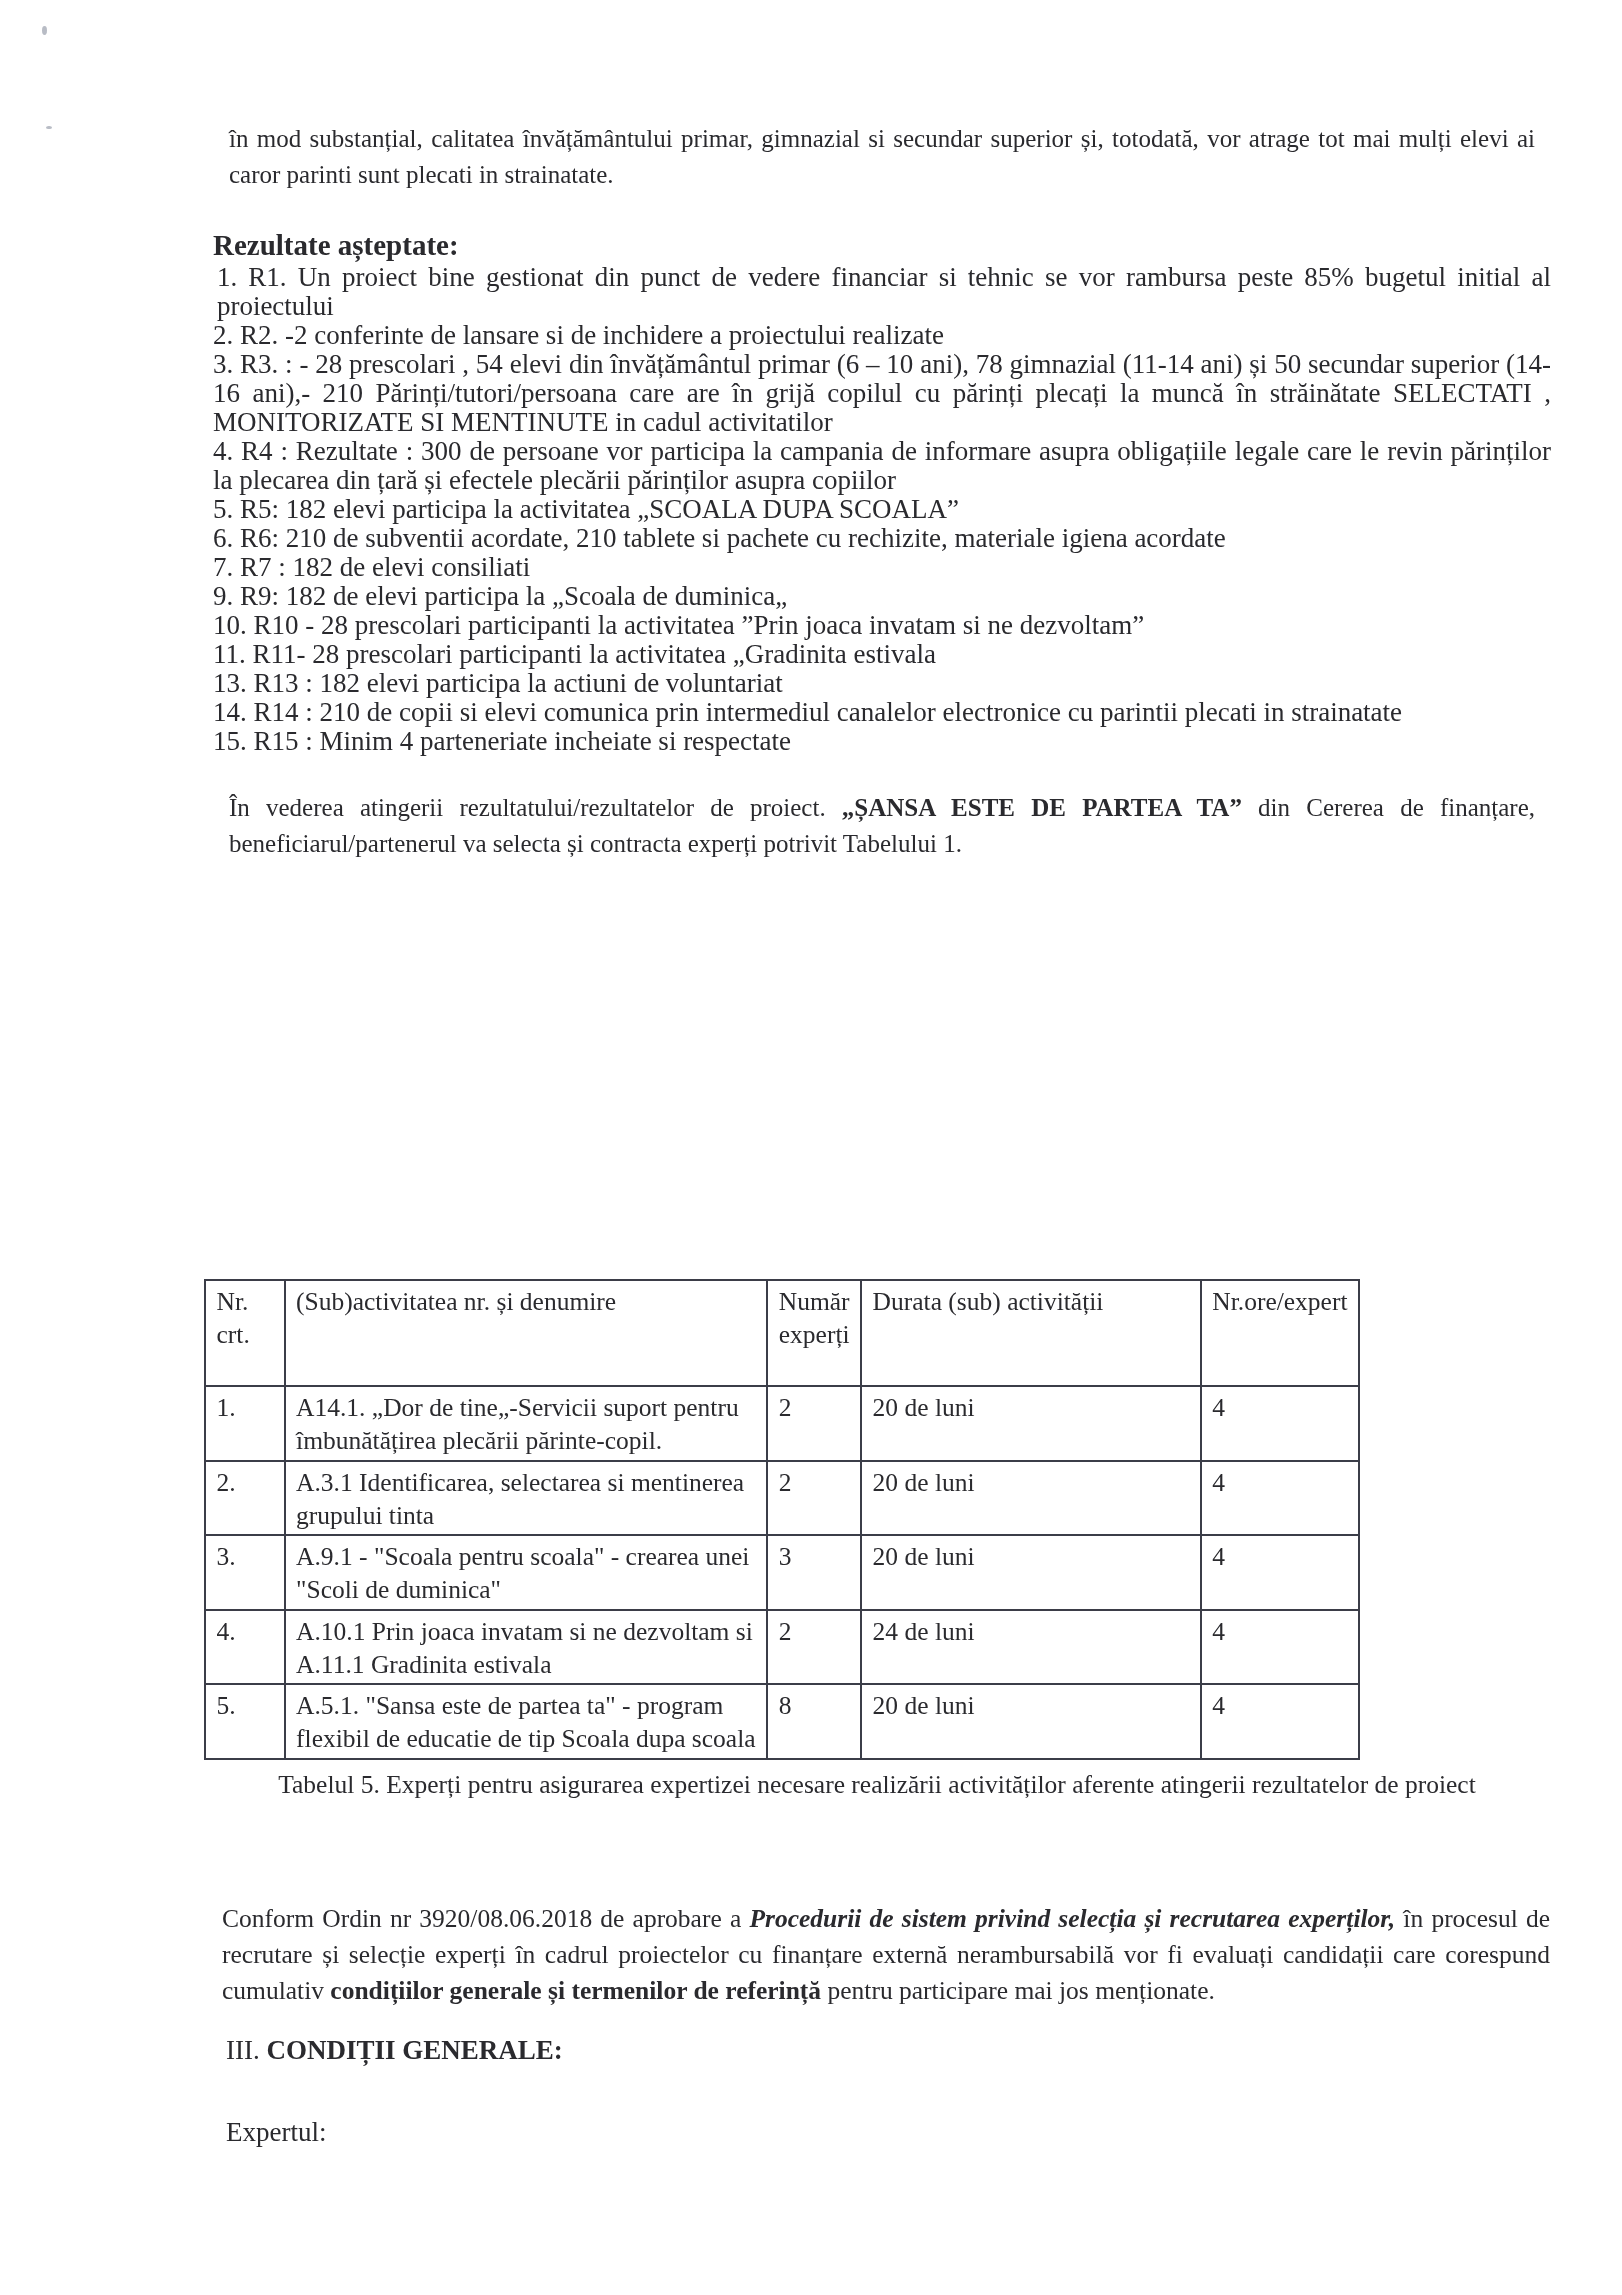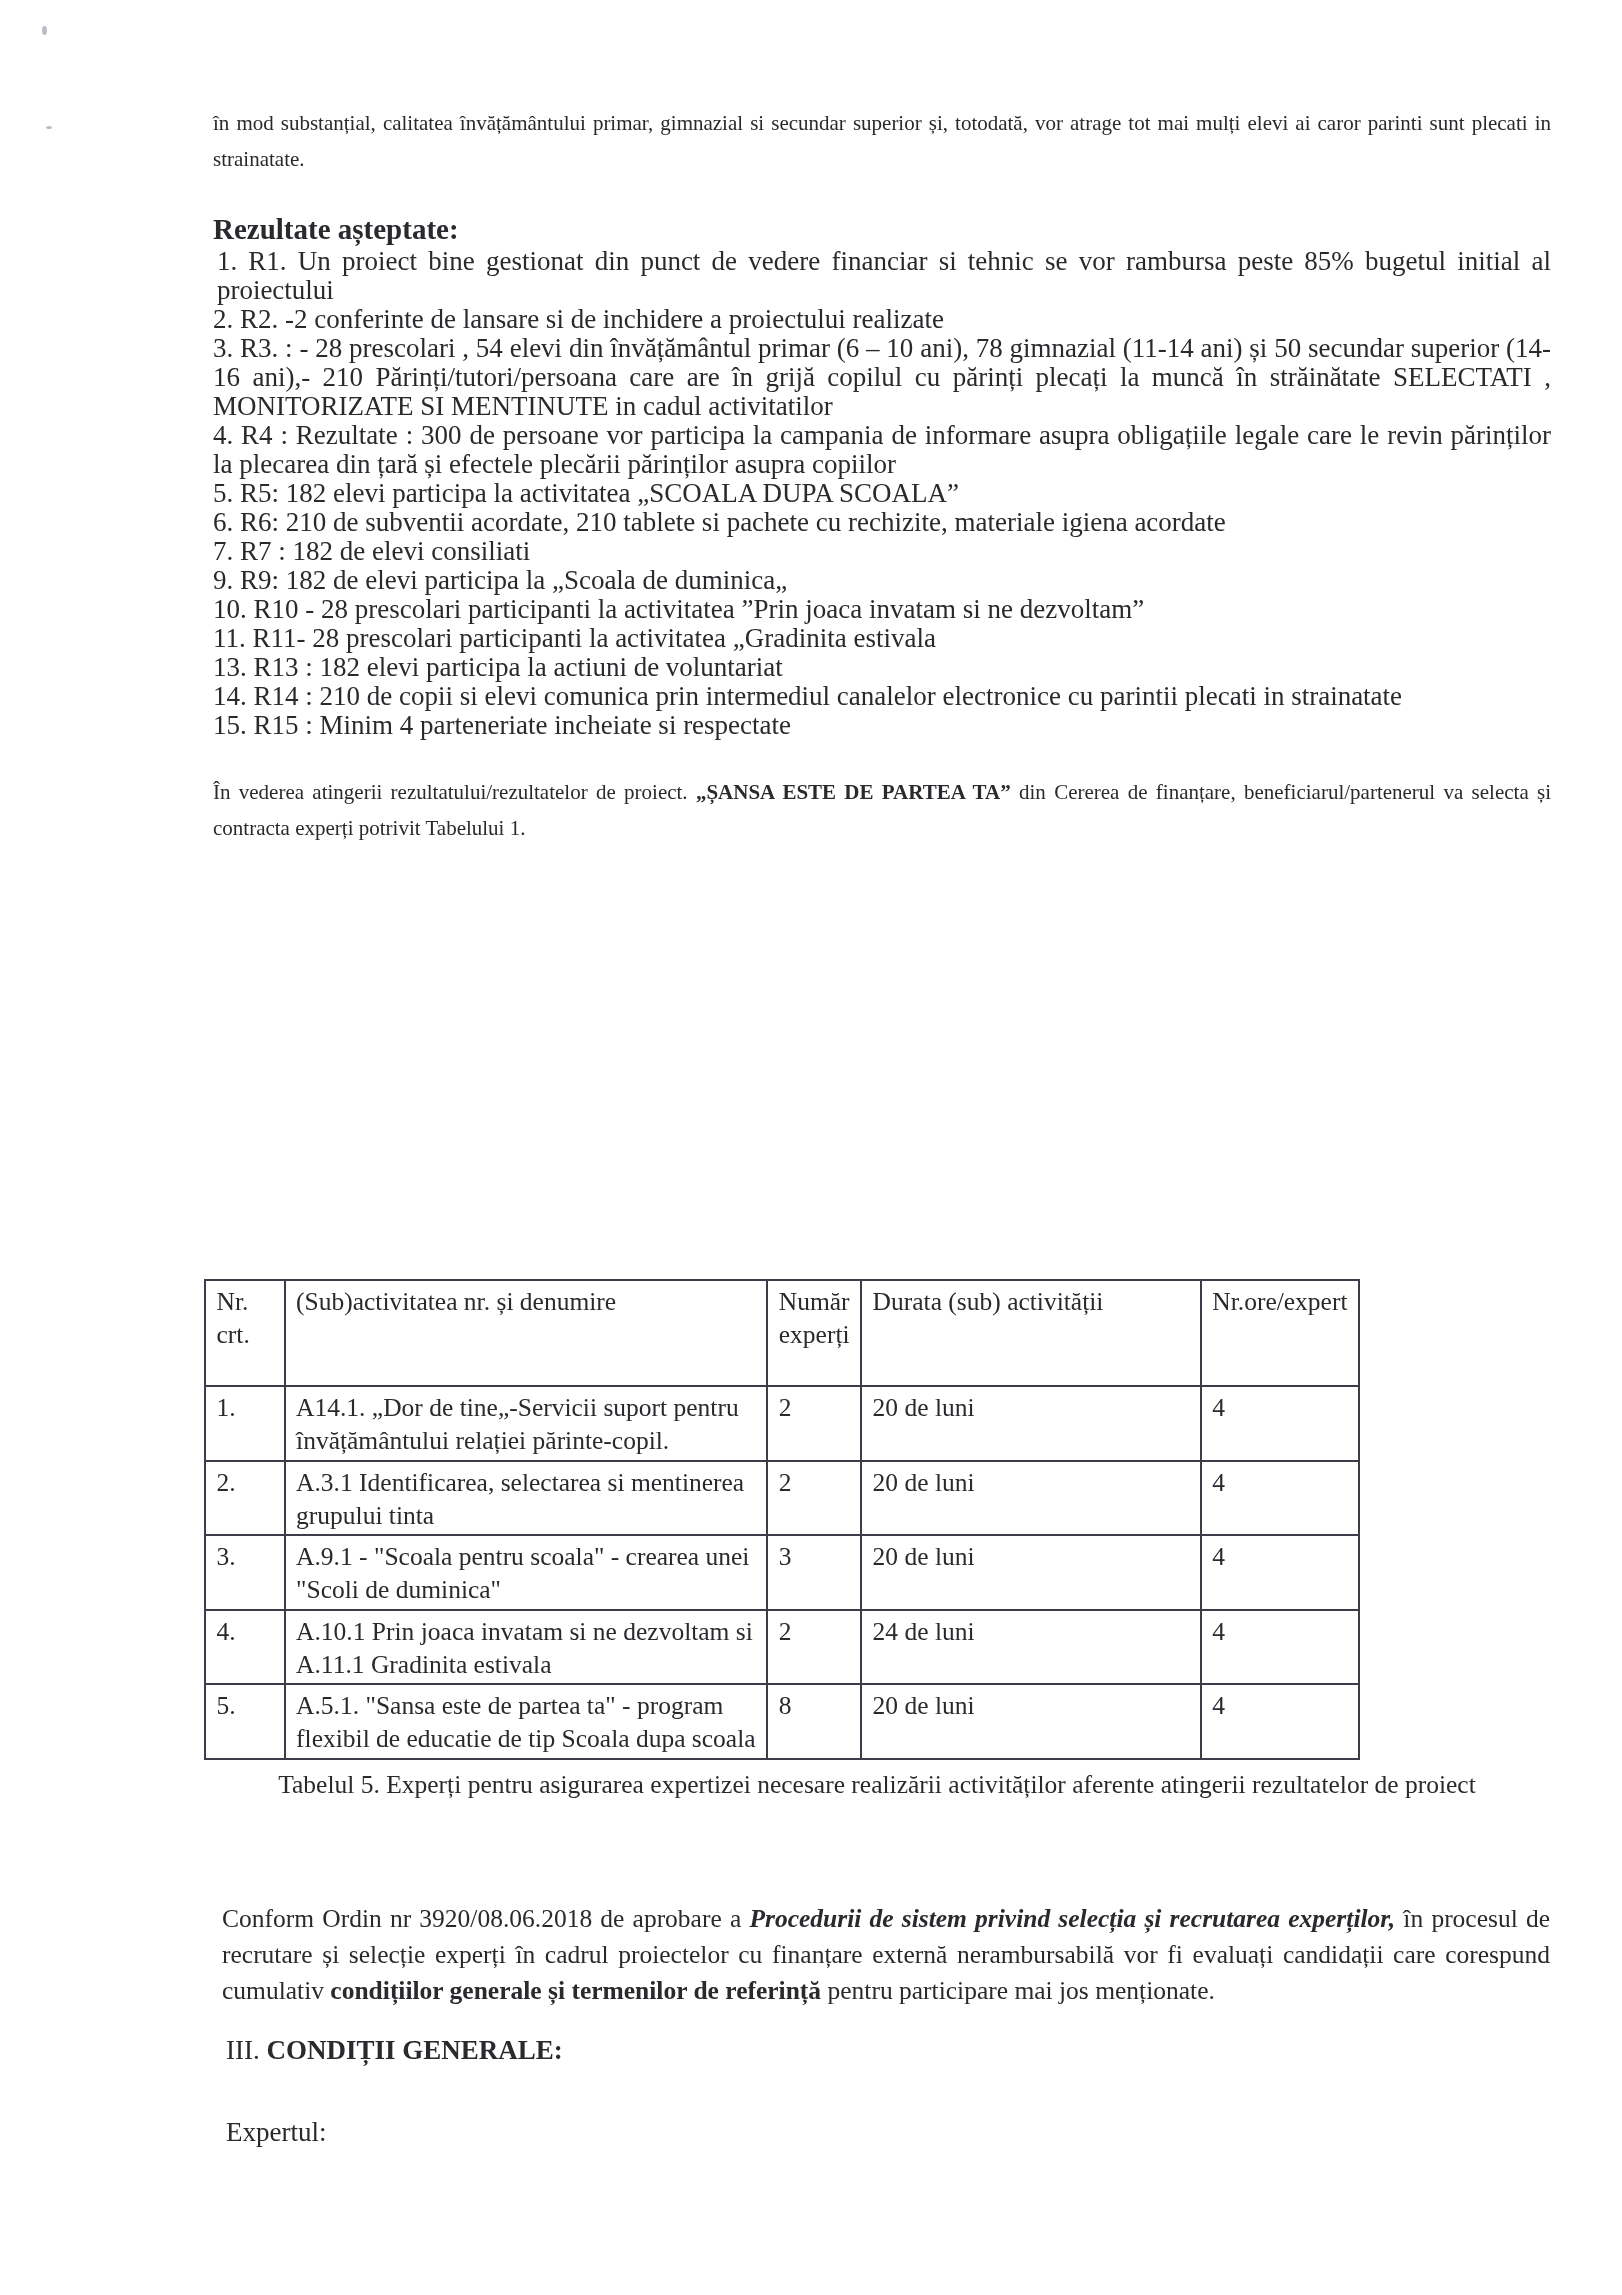--- a/index.html
+++ b/index.html
@@ -3,21 +3,21 @@
 <meta charset="utf-8">
 <style>
   html, body { margin: 0; padding: 0; background: #ffffff; }
   body {
     width: 1623px; height: 2295px; position: relative; overflow: hidden;
     font-family: "Liberation Serif", "DejaVu Serif", serif;
     color: #2a2a2e;
   }
   .scan-mark { position: absolute; background: #9aa0ac; border-radius: 50%; opacity: .7; }
   .page { position: absolute; left: 213px; top: 105px; width: 1338px; }
-  .p { font-size: 21px; line-height: 36px; margin: 0; }
+  .p { font-size: 25px; line-height: 36px; margin: 16px; }
   .just { text-align: justify; text-align-last: left; }
   .heading { font-weight: bold; font-size: 29px; margin-top: 34px; line-height: 36px; }
   .list { margin: 0; padding: 0; list-style: none; }
   .list li { font-size: 27px; line-height: 29px; }
   .list li.first { padding-left: 3.9px; }
   .b { font-weight: bold; }
   .bi { font-weight: bold; font-style: italic; }
 
   table.experts {
     position: absolute; left: 204px; top: 1279px; width: 1156px;
@@ -74,21 +74,21 @@
       <th class="c1">Nr. crt.</th>
       <th class="c2">(Sub)activitatea nr. și denumire</th>
       <th class="c3">Număr experți</th>
       <th class="c4">Durata (sub) activității</th>
       <th>Nr.ore/expert</th>
     </tr>
   </thead>
   <tbody>
     <tr>
       <td>1.</td>
-      <td>A14.1. „Dor de tine„-Servicii suport pentru învățământului relației părinte-copil.</td>
+      <td>A14.1. „Dor de tine„-Servicii suport pentru îmbunătățirea plecării părinte-copil.</td>
       <td>2</td>
       <td>20 de luni</td>
       <td>4</td>
     </tr>
     <tr>
       <td>2.</td>
       <td>A.3.1  Identificarea, selectarea si mentinerea grupului tinta</td>
       <td>2</td>
       <td>20 de luni</td>
       <td>4</td>

